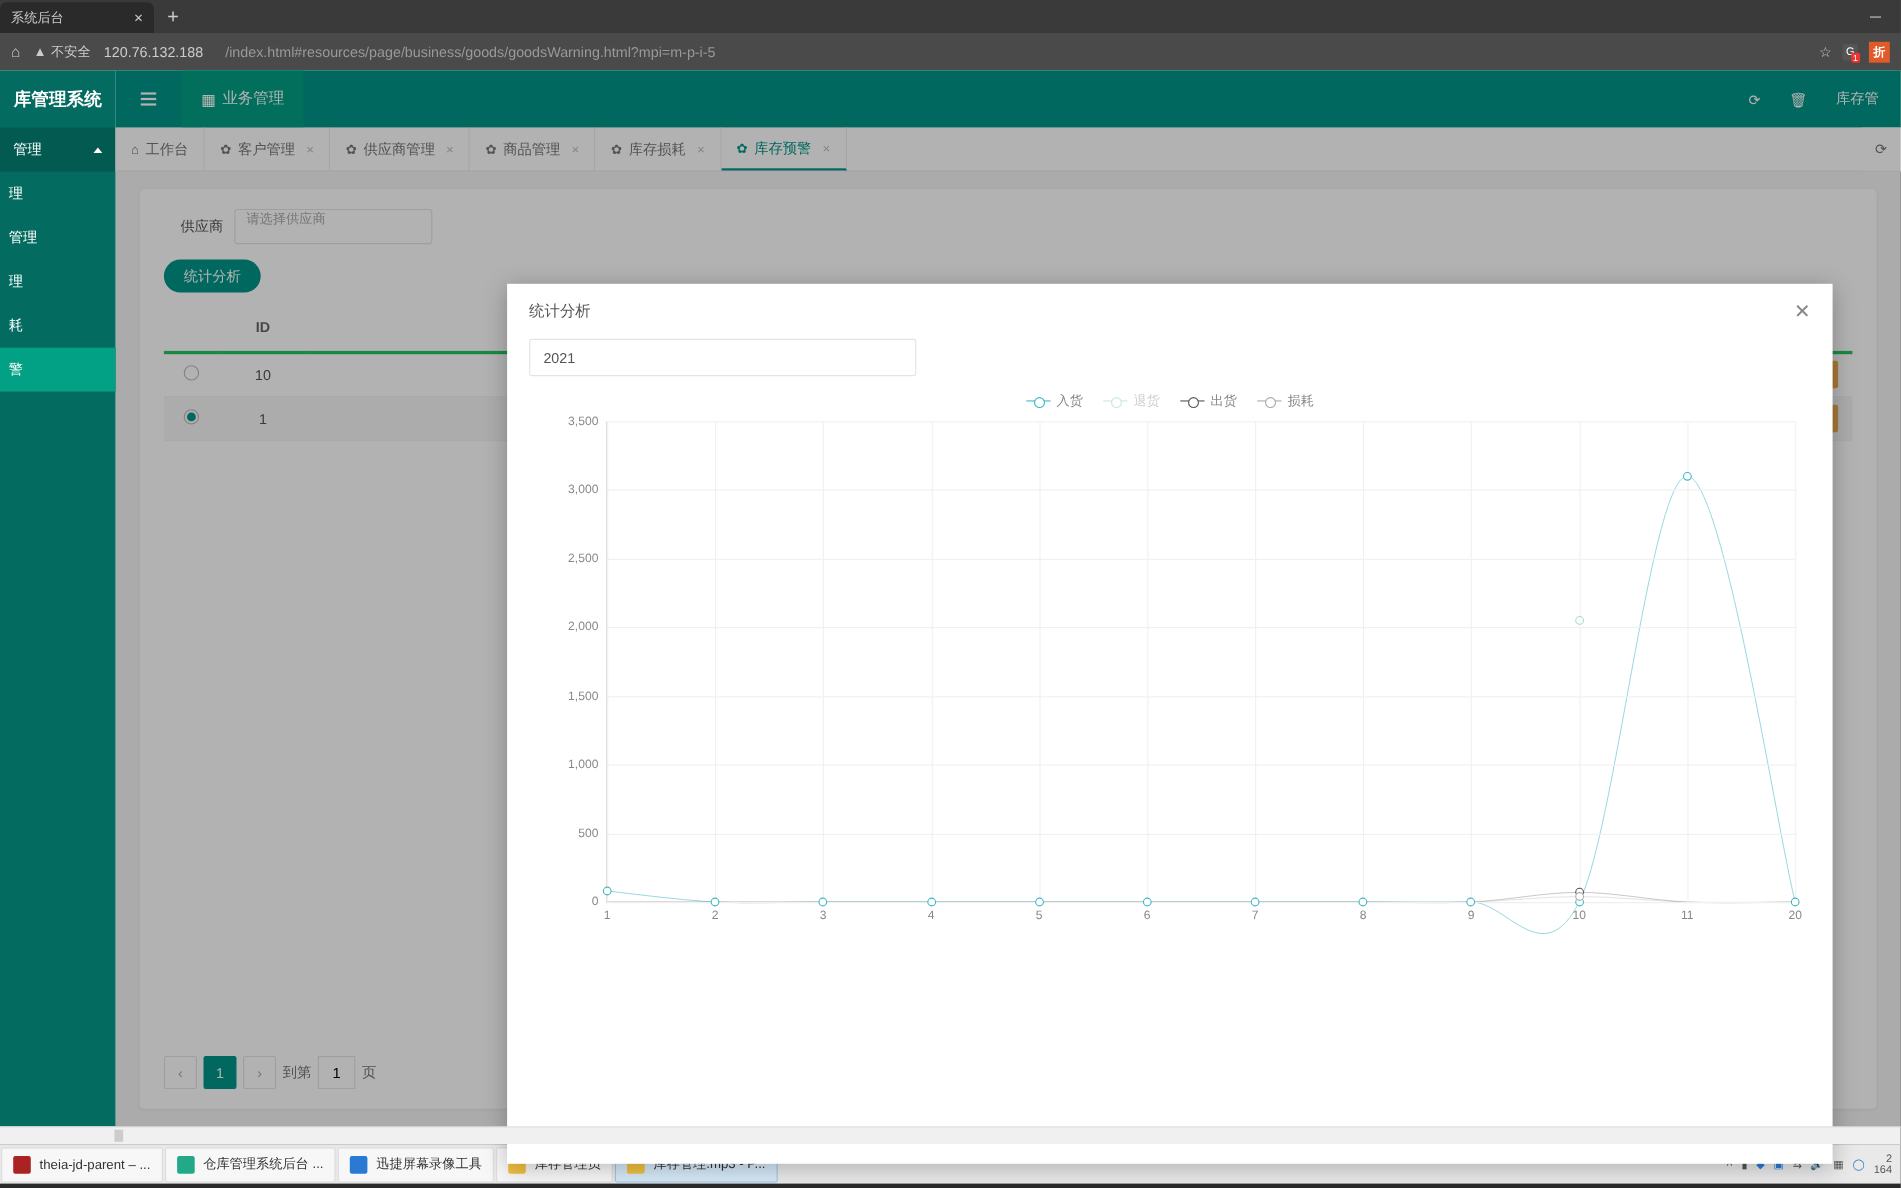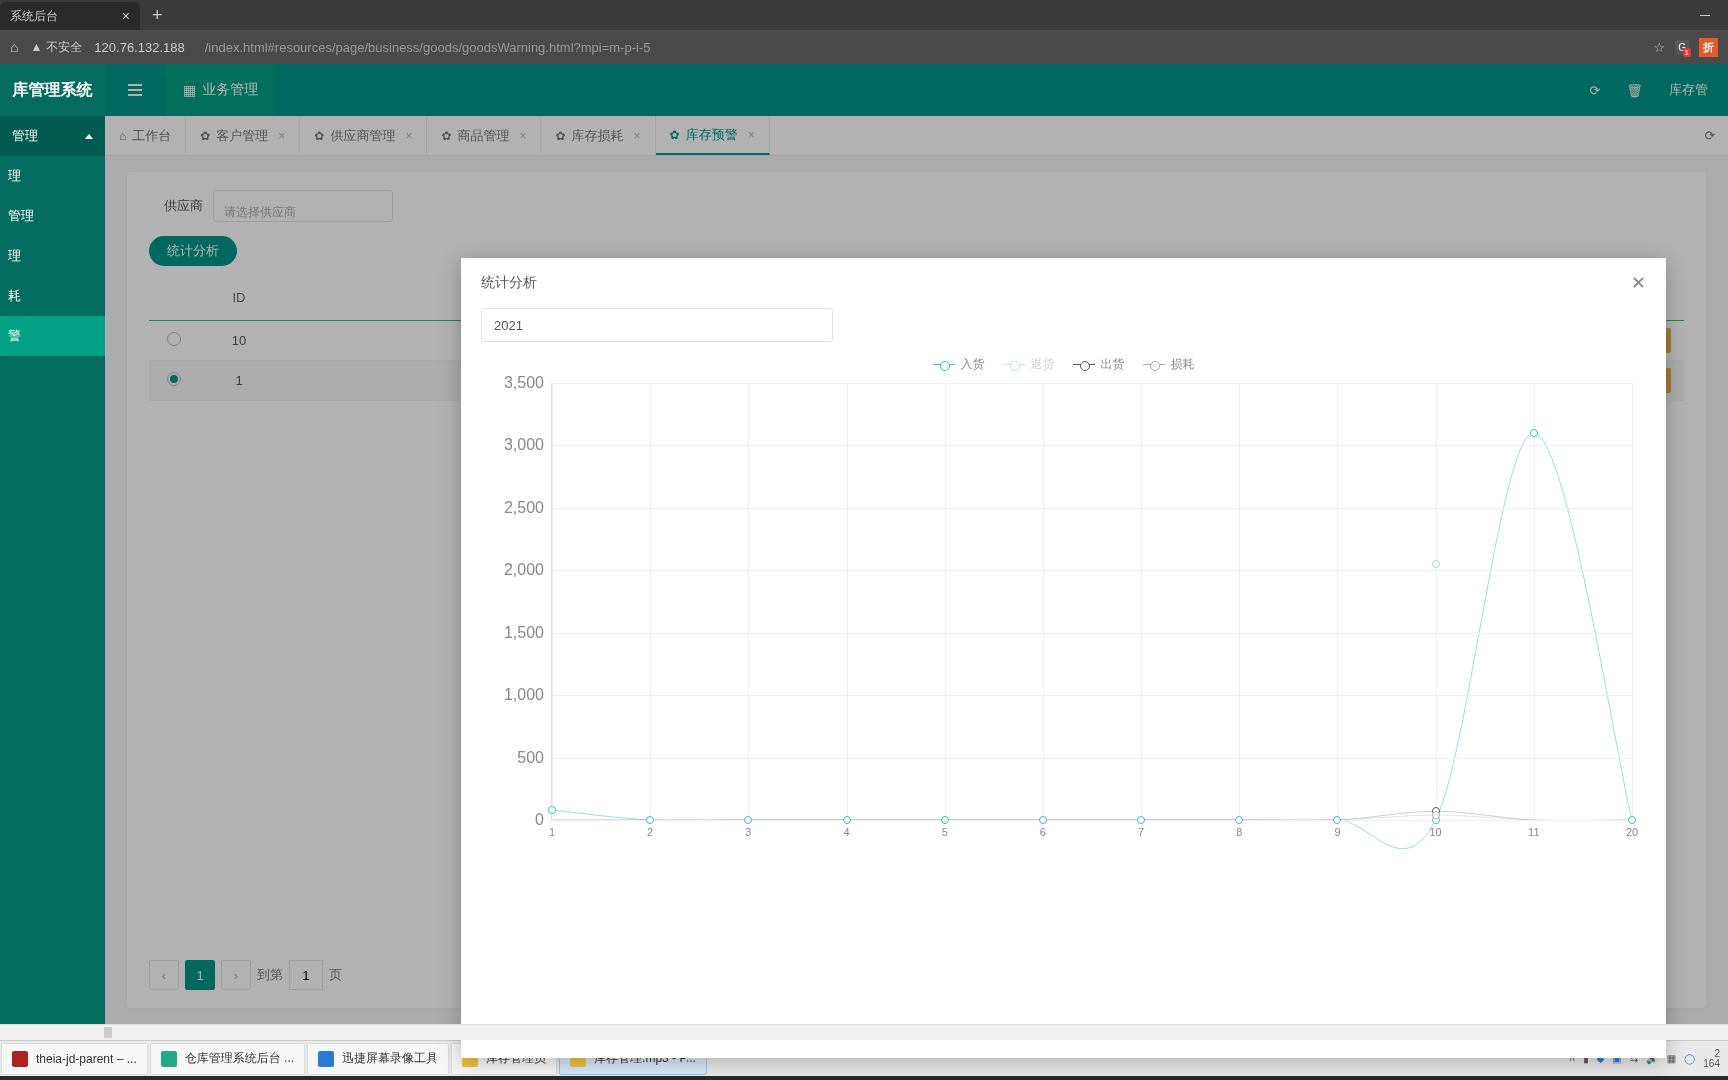--- a/index.html
+++ b/index.html
@@ -45,25 +45,25 @@
 .ptab .gear, .ptab .hicon { font-size: 12px; }
 .ptab .pclose { color: #bbb; font-size: 12px; margin-left: 4px; }
 .ptab.active { color: #009688; border-bottom: 2px solid #009688; }
 .tabs-refresh { margin-left: auto; width: 36px; display: flex; align-items: center; justify-content: center; color: #777; background:#fff; }
 
 .page { flex: 1; padding: 16px 22px; overflow: hidden; }
 .panel { background: #fff; border-radius: 4px; padding: 18px 22px; height: 100%; box-shadow: 0 1px 3px rgba(0,0,0,0.05); display: flex; flex-direction: column; }
 .panel h3 { font-weight: normal; font-size: 18px; color: #555; margin-bottom: 14px; }
 .filters { display: flex; align-items: center; gap: 10px; margin-bottom: 14px; }
 .flabel { font-size: 13px; color: #555; width: 54px; text-align: right; }
-.fsel { flex: 0 0 180px; height: 32px; border: 1px solid #e4e4e4; border-radius: 3px; padding: 0 10px; color: #aaa; font-size: 12px; display: flex; align-items: flex-end; }
+.fsel { flex: 0 0 180px; height: 32px; border: 1px solid #e4e4e4; border-radius: 3px; padding: 0 10px; color: #aaa; font-size: 12px; display: flex; align-items: flex-start; }
 .pill-btn { background: #009688; color: #fff; border: none; border-radius: 16px; height: 30px; padding: 0 18px; font-size: 13px; }
 
 .tbl { width: 100%; border-collapse: collapse; font-size: 13px; }
-.tbl th { height: 44px; color: #666; font-weight: normal; border-bottom: 1px solid #22c55e; }
+.tbl th { height: 44px; color: #666; font-weight: bold; border-bottom: 3px solid #22c55e; }
 .tbl td { height: 40px; text-align: center; color: #555; border-bottom: 1px solid #f2f2f2; }
 .tbl tr.selected td { background: #f7f7f7; }
 .tbl .radio { width: 14px; height: 14px; border: 1px solid #bbb; border-radius: 50%; display: inline-block; position: relative; }
 .tbl .radio.on::after { content: ""; position: absolute; inset: 2px; background: #009688; border-radius: 50%; }
 .edit-btn { background: #f0ad4e; color: #fff; border: none; border-radius: 2px; padding: 4px 10px; font-size: 12px; }
 
 .pager { margin-top: auto; padding-top: 14px; display: flex; align-items: center; gap: 6px; color: #777; font-size: 13px; }
 .pgbtn { width: 30px; height: 30px; border: 1px solid #e4e4e4; border-radius: 2px; display: flex; align-items: center; justify-content: center; color: #aaa; }
 .pgbtn.cur { background: #009688; color: #fff; border-color: #009688; }
 .pginput { width: 34px; height: 30px; border: 1px solid #e4e4e4; text-align: center; }
@@ -79,21 +79,21 @@
 
 
 .legend { display: flex; justify-content: center; gap: 18px; padding: 4px 0 10px; font-size: 12px; color: #888; }
 .leg-item { display: flex; align-items: center; gap: 6px; }
 .leg-mark { width: 22px; height: 1px; position: relative; }
 .leg-mark::after { content: ""; position: absolute; left: 7px; top: -4px; width: 8px; height: 8px; border-radius: 50%; background: #fff; border: 1px solid currentColor; }
 .chart-wrap { position: relative; height: 470px; }
 .plot { position: absolute; left: 70px; right: 14px; top: 0; bottom: 32px; border-left: 1px solid #ddd; border-bottom: 1px solid #ddd; }
 .grid-v { position: absolute; top: 0; bottom: 0; border-left: 1px solid #f0f0f0; }
 .grid-h { position: absolute; left: 0; right: 0; border-top: 1px solid #f0f0f0; }
-.ylab { position: absolute; right: 100%; margin-right: 8px; font-size: 16px; color: #888; transform: translateY(-50%); white-space: nowrap; }
+.ylab { position: absolute; right: 100%; margin-right: 8px; font-size: 11px; color: #888; transform: translateY(-50%); white-space: nowrap; }
 .xlab { position: absolute; top: 100%; margin-top: 6px; font-size: 11px; color: #888; transform: translateX(-50%); }
 svg.lines { position: absolute; inset: 0; width: 100%; height: 100%; overflow: visible; }
 .pt { position: absolute; width: 8px; height: 8px; border-radius: 50%; background: #fff; transform: translate(-50%, -50%); }
 
 
 .taskbar { height: 36px; background: #e9e9e9; display: flex; align-items: center; border-top: 1px solid #ccc; }
 .task { height: 32px; display: flex; align-items: center; gap: 8px; padding: 0 10px; margin: 2px 1px; background: #f7f7f7; border: 1px solid #dcdcdc; border-radius: 2px; font-size: 12px; color: #333; max-width: 180px; }
 .task.active { background: #d6e8f7; border-color: #9cc6e8; }
 .task .ticon { width: 16px; height: 16px; }
 .tray { margin-left: auto; display: flex; align-items: center; gap: 8px; padding-right: 8px; font-size: 10px; color: #555; }

